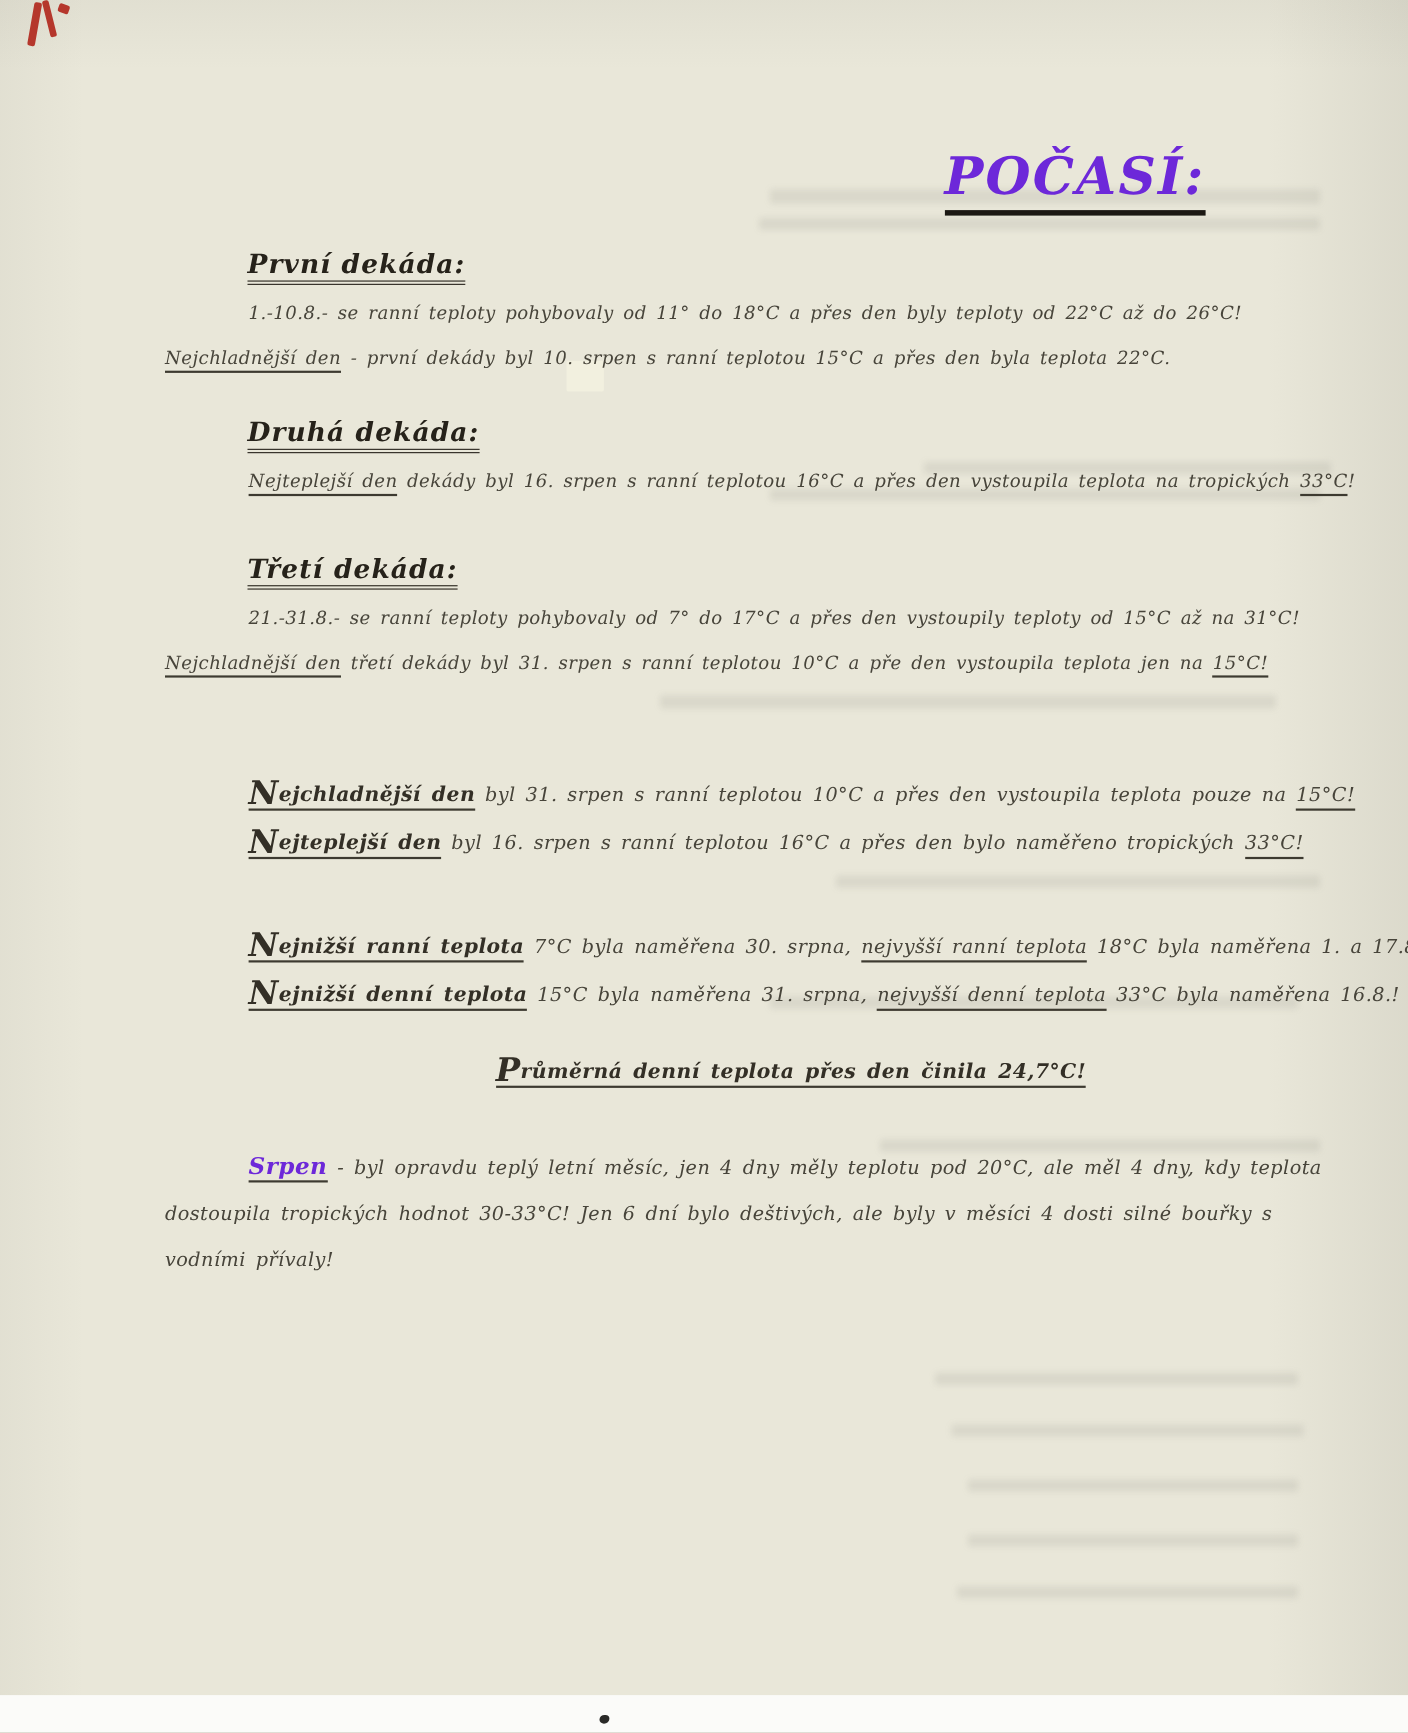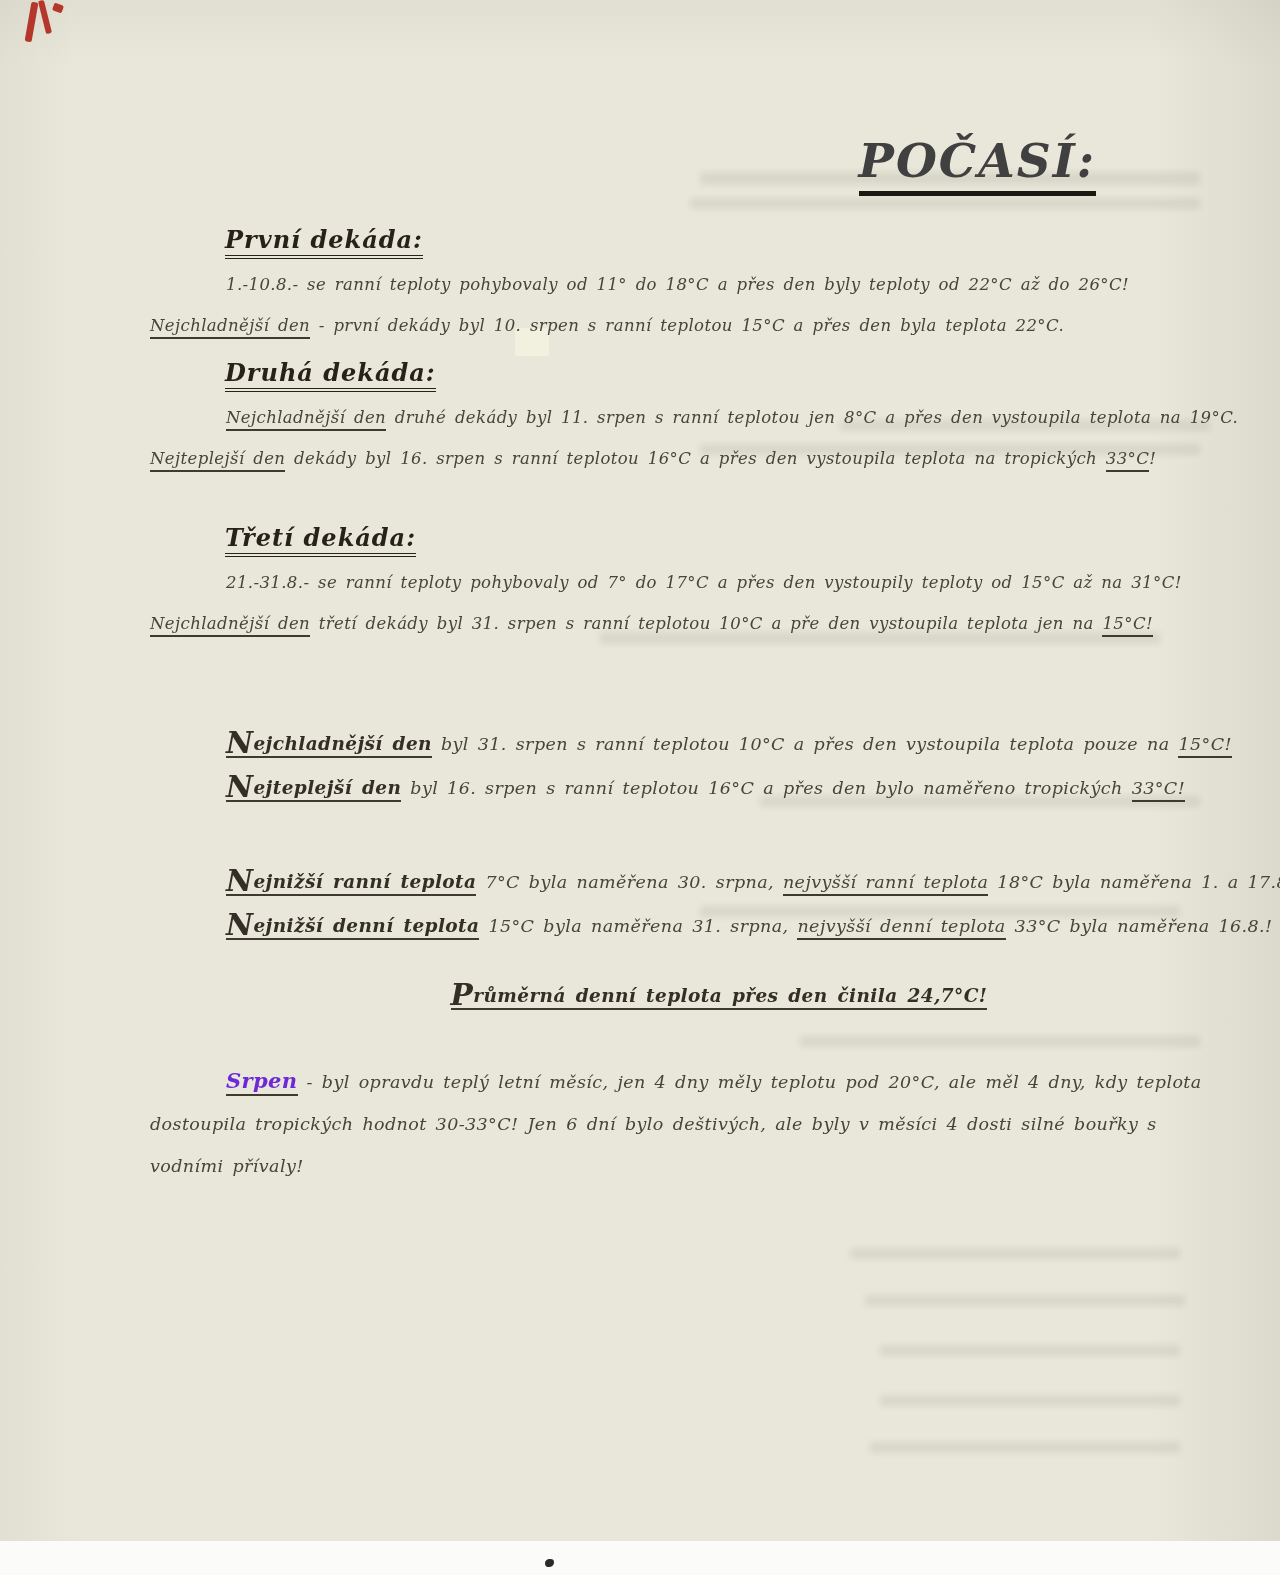--- a/index.html
+++ b/index.html
@@ -21,26 +21,26 @@
       linear-gradient(to bottom, rgba(100,100,88,0.06), rgba(0,0,0,0) 4%);
   }
   .content{position:absolute;left:150px;top:0;width:1062px;}
   .title{
     margin:136px 0 0;
     text-align:right;
     padding-right:116px;
     font-size:47px;
     font-weight:bold;
     letter-spacing:2px;
-    color:#404040;
+    color:#6d28d9;
     line-height:1.05;
   }
   .title .hd{border-bottom:5px solid #1c1913;padding-bottom:3px;}
   .decade{margin-top:40px;}
-  .decade + .decade{margin-top:12px;}
+  .decade + .decade{margin-top:32px;}
   .decade.third{margin-top:44px;}
   h2.heading{
     margin:0 0 9px 75px;
     font-size:24px;
     font-weight:bold;
     color:#26221a;
     letter-spacing:1px;
     line-height:1.25;
   }
   h2.heading .hd{border-bottom:4px double #26221a;padding-bottom:1px;}
@@ -128,21 +128,20 @@
       <h2 class="heading"><span class="hd">První dekáda:</span></h2>
       <div class="lines first-indent">
           <div class="line"><span>1.-10.8.- se ranní teploty pohybovaly od 11° do 18°C a přes den byly teploty od 22°C až do 26°C!</span></div>
           <div class="line"><span class="u">Nejchladnější den</span><span> - první dekády byl 10. srpen s ranní teplotou 15°C a přes den byla teplota 22°C.</span></div>
         </div>
     </section>
 
     <section class="decade">
       <h2 class="heading"><span class="hd">Druhá dekáda:</span></h2>
       <div class="lines first-indent">
-          <div class="line"><span class="u">Nejchladnější den</span><span> druhé dekády byl 11. srpen s ranní teplotou jen 8°C a přes den vystoupila teplota na 19°C.</span></div>
           <div class="line"><span class="u">Nejteplejší den</span><span> dekády byl 16. srpen s ranní teplotou 16°C a přes den vystoupila teplota na tropických </span><span class="u">33°C</span><span>!</span></div>
         </div>
     </section>
 
     <section class="decade third">
       <h2 class="heading"><span class="hd">Třetí dekáda:</span></h2>
       <div class="lines first-indent">
           <div class="line"><span>21.-31.8.- se ranní teploty pohybovaly od 7° do 17°C a přes den vystoupily teploty od 15°C až na 31°C!</span></div>
           <div class="line"><span class="u">Nejchladnější den</span><span> třetí dekády byl 31. srpen s ranní teplotou 10°C a pře den vystoupila teplota jen na </span><span class="u">15°C!</span></div>
         </div>

